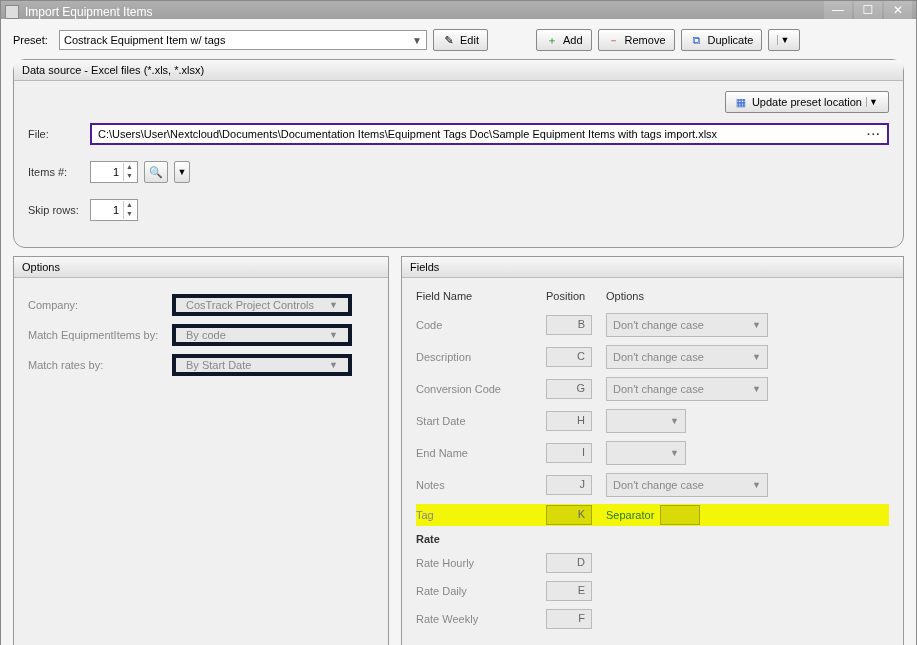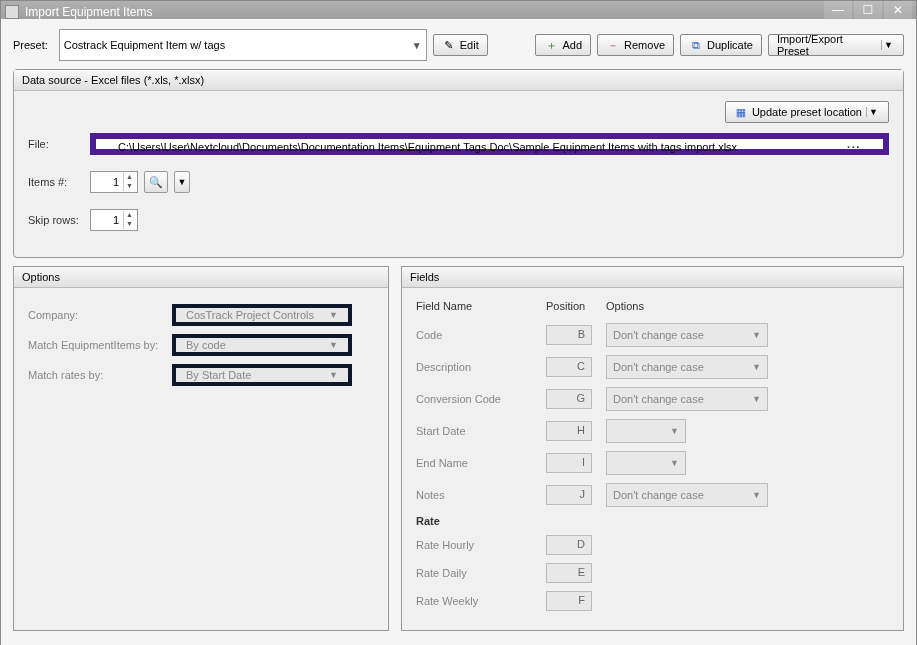--- a/index.html
+++ b/index.html
@@ -10,36 +10,36 @@
 .titlebar { background: linear-gradient(#b0b0b0, #a0a0a0); height: 26px; display: flex; align-items: flex-end; padding: 0 4px; color: #fff; }
 .titlebar .title-icon { width: 14px; height: 14px; background: #ddd; margin-right: 6px; border: 1px solid #888; }
 .titlebar .title-text { flex: 1; color: #fff; font-size: 12px; }
 .titlebar .win-btns { display: flex; gap: 2px; }
 .titlebar .win-btn { width: 28px; height: 18px; background: rgba(255,255,255,0.15); display:flex; align-items:center; justify-content:center; color:#fff; font-size:12px; cursor:pointer; }
 
 .content { flex: 1; padding: 10px 12px; display: flex; flex-direction: column; gap: 8px; background: #f5f5f5; }
 
 .preset-row { display: flex; align-items: center; gap: 6px; }
 .preset-row .lbl { width: 40px; }
-.preset-select { flex: 0 0 368px; height: 32px; border: 1px solid #999; background: #fff; padding: 2px 4px; display:flex; align-items:center; justify-content:space-between; }
+.preset-select { flex: 0 0 368px; height: 20px; border: 1px solid #999; background: #fff; padding: 2px 4px; display:flex; align-items:center; justify-content:space-between; }
 .preset-select .arrow { color: #555; font-size:10px; }
 .btn { height: 22px; border: 1px solid #888; background: linear-gradient(#fff,#e2e2e2); padding: 0 8px; display: inline-flex; align-items: center; gap: 4px; cursor: pointer; border-radius: 2px; }
 .btn .ico { width:14px; height:14px; display:inline-flex; align-items:center; justify-content:center; font-size:11px;}
 .btn-split { display:inline-flex; }
 .btn-split .btn-arrow { width:14px; border-left:1px solid #aaa; display:flex; align-items:center; justify-content:center; font-size:9px;}
 
-.panel { border: 1px solid #999; background: #f0f0f0; border-radius: 4px; }
+.panel { border: 1px solid #999; background: #f0f0f0; border-radius: 12px; }
 .panel-header { background: linear-gradient(#f8f8f8,#e0e0e0); border-bottom: 1px solid #bbb; padding: 4px 8px; font-size: 11px; }
 .panel-body { padding: 10px 14px; }
 
 .ds-panel .top-right { display:flex; justify-content:flex-end; margin-bottom:10px; }
 
 .form-row { display: flex; align-items: center; gap: 6px; margin-bottom: 16px; }
 .form-row .flabel { width: 56px; color: #333; }
-.file-input { flex: 1; height: 22px; border: 6px solid #4c1d95; background: #fff; padding: 2px 22px; display:flex; }
+.file-input { flex: 1; height: 22px; border: 2px solid #4c1d95; background: #fff; padding: 2px 6px; display:flex; align-items:center; }
 .file-input .dots { margin-left:auto; color:#333; cursor:pointer; font-weight:bold; letter-spacing:1px;}
 
 .spinner { width: 48px; height: 22px; border: 1px solid #999; background: #fff; display:flex; align-items:center; padding: 0 2px 0 6px;}
 .spinner .spin-val { flex:1; text-align:right; padding-right:4px;}
 .spinner .spin-btns { display:flex; flex-direction:column; }
 .spinner .spin-btns div { width:12px; height:9px; font-size:7px; line-height:7px; text-align:center; border-left:1px solid #ccc; color:#555; cursor:pointer;}
 
 .icon-btn { width:24px; height:22px; border:1px solid #999; background:linear-gradient(#fff,#e2e2e2); display:flex; align-items:center; justify-content:center; cursor:pointer; border-radius:2px;}
 
 .columns { display: flex; gap: 12px; flex: 1; min-height: 0; }
@@ -106,21 +106,20 @@
       </div>
       <div class="btn">
         <span class="ico" style="color:#c33;">－</span>
         <span>Remove</span>
       </div>
       <div class="btn">
         <span class="ico" style="color:#36c;">⧉</span>
         <span>Duplicate</span>
       </div>
       <div class="btn btn-split">
-        <span>Import/Export Preset</span>
         <span class="btn-arrow">▼</span>
       </div>
     </div>
 
     <div class="panel ds-panel">
       <div class="panel-header">Data source - Excel files (*.xls, *.xlsx)</div>
       <div class="panel-body">
         <div class="top-right">
           <div class="btn btn-split">
             <span class="ico" style="color:#36c;">▦</span>
@@ -246,20 +245,26 @@
               </div>
           </div>
           <div class="field-row">
             <span class="fname">Notes</span>
             <div class="posbox">J</div>
             <div class="optsel">
                 <span>Don't change case</span>
                 <span class="arrow">▼</span>
               </div>
           </div>
+          <div class="field-row highlight">
+            <span class="fname">Tag</span>
+            <div class="posbox">K</div>
+            <span class="sep-lbl">Separator</span>
+            <div class="sepbox"></div>
+          </div>
           <div class="field-row bold">
             <span class="fname">Rate</span>
           </div>
           <div class="field-row">
             <span class="fname">Rate Hourly</span>
             <div class="posbox">D</div>
           </div>
           <div class="field-row">
             <span class="fname">Rate Daily</span>
             <div class="posbox">E</div>

